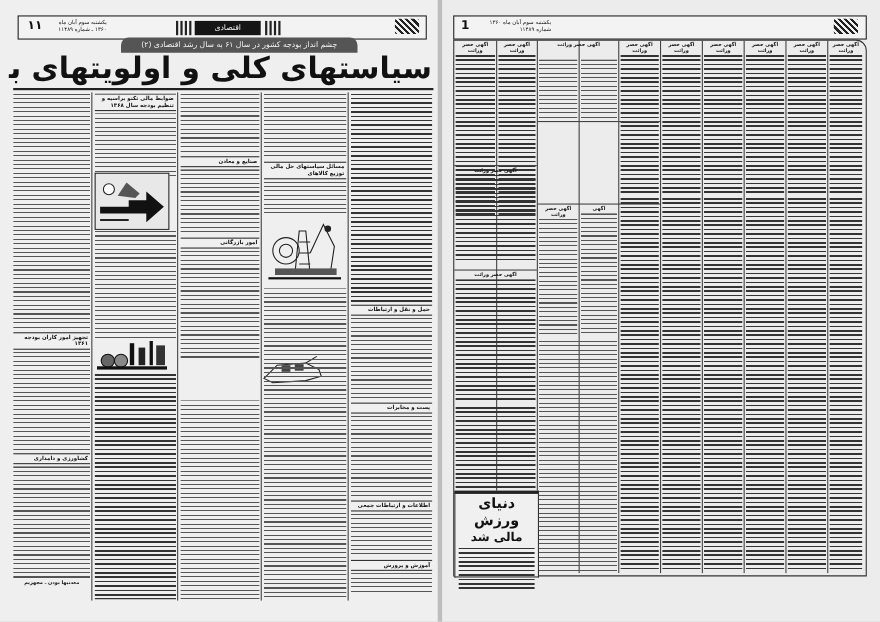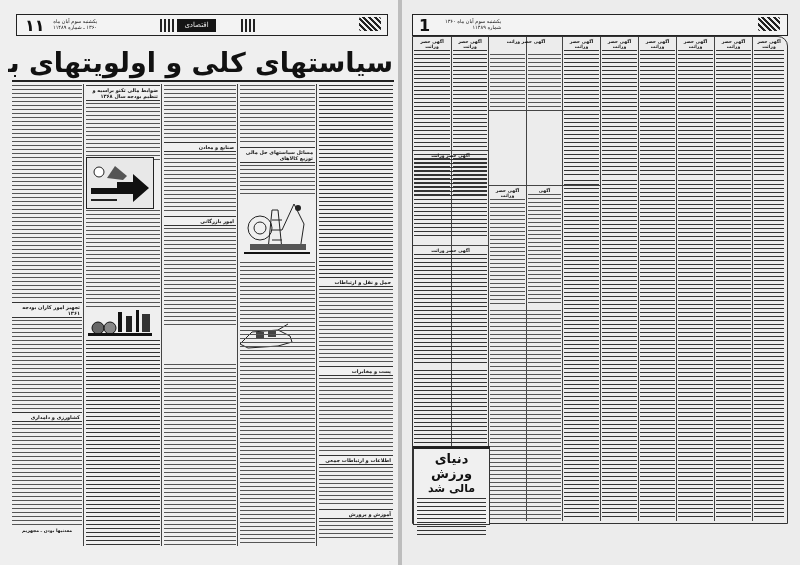--- a/index.html
+++ b/index.html
@@ -2,21 +2,21 @@
 <html><head>
 <meta charset="utf-8">
 <style>
   html,body{margin:0;padding:0;}
   body{width:800px;height:565px;background:#d9d9d9;position:relative;overflow:hidden;font-family:"DejaVu Sans",sans-serif;color:#111;}
   .page{position:absolute;top:0;height:565px;background:#ededed;}
   .page.left{left:0;width:398px;background:#efefef;}
   .page.right{left:402px;width:398px;background:#ececec;}
   .gutter{position:absolute;left:398px;top:0;width:4px;height:565px;background:#bdbdbd;}
   .masthead{position:absolute;top:14px;height:20px;border:1px solid #222;background:#f3f3f3;}
-  .pgnum{position:absolute;font-weight:bold;font-size:16px;top:1px;}
+  .pgnum{position:absolute;font-weight:bold;font-size:11px;top:1px;}
   .dateline{position:absolute;font-size:5px;line-height:6px;top:3px;direction:rtl;}
   .section-tab{position:absolute;top:4px;height:13px;background:#151515;color:#eee;font-size:7px;text-align:center;line-height:13px;}
   .bars{position:absolute;top:4px;height:13px;display:flex;gap:2px;}
   .bars span{width:2px;height:13px;background:#222;display:block;}
   .logo{position:absolute;top:2px;width:22px;height:14px;background:repeating-linear-gradient(45deg,#222 0 2px,#eee 2px 4px);border-radius:2px;}
   .kicker{position:absolute;left:110px;top:34px;width:215px;height:14px;background:#555;color:#f2f2f2;border-radius:7px 7px 0 0;font-size:7px;text-align:center;line-height:14px;direction:rtl;}
   .headline{position:absolute;left:8px;top:47px;width:385px;height:32px;font-size:27px;font-weight:bold;text-align:center;line-height:32px;direction:rtl;white-space:nowrap;overflow:hidden;letter-spacing:-1px;}
   .rule{position:absolute;background:#222;}
   .col{position:absolute;overflow:hidden;}
   .txt{font-size:4px;line-height:5px;direction:rtl;text-align:justify;color:#333;
@@ -40,30 +40,31 @@
     <div class="dateline" style="left:36px;">
       <div>یکشنبه سوم آبان ماه</div>
       <div>۱۳۶۰ ـ شماره ۱۱۴۸۹</div>
     </div>
     <div class="bars" style="left:143px;">
         <span></span>
         <span></span>
         <span></span>
         <span></span>
       </div>
-    <div class="section-tab" style="left:160px;width:39px;">اقتصادی</div>
+    <div class="section-tab" style="left:160px;width:60px;">اقتصادی</div>
     <div class="bars" style="left:224px;">
         <span></span>
         <span></span>
         <span></span>
         <span></span>
       </div>
     <div class="logo" style="left:342px;"></div>
   </div>
 
+  <div class="kicker">چشم انداز بودجه کشور در سال ۶۱ به سال رشد اقتصادی (۲)</div>
   <div class="headline">سیاستهای کلی و اولویتهای بودجه ۱۳۶۱ کشور</div>
   <div class="rule" style="left:12px;top:80px;width:382px;height:2px;"></div>
 
   <div class="vline" style="left:83px;top:84px;height:462px;"></div>
   <div class="vline" style="left:161px;top:84px;height:462px;"></div>
   <div class="vline" style="left:237px;top:84px;height:462px;"></div>
   <div class="vline" style="left:316px;top:84px;height:462px;"></div>
 
   <div class="col" style="left:12px;top:85px;width:70px;height:460px;">
     <div class="txt" style="height:215px;"></div>

